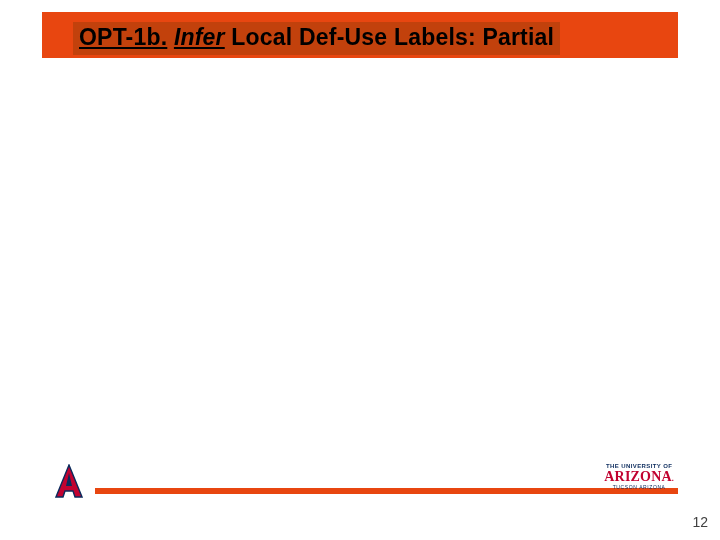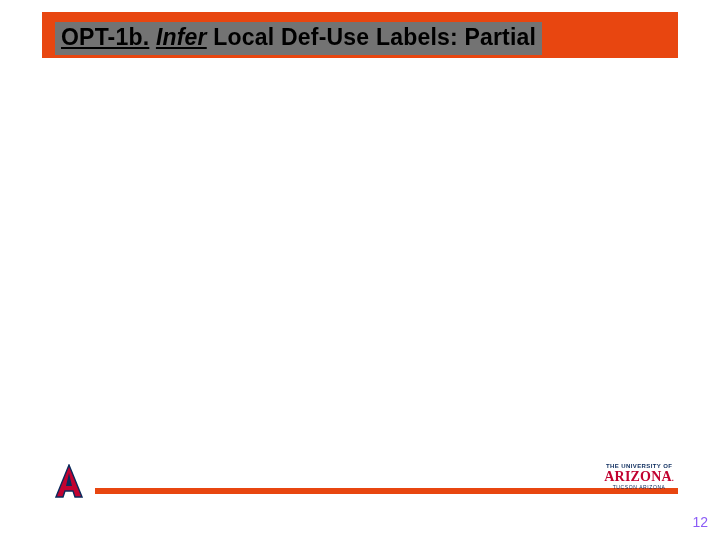--- a/index.html
+++ b/index.html
@@ -8,22 +8,22 @@
     position: absolute;
     top: 12px;
     left: 42px;
     right: 42px;
     height: 46px;
     background: #e84610;
   }
   .title-box {
     position: absolute;
     top: 22px;
-    left: 55px;
-    background: #737373;
+    left: 73px;
+    background: #c2410c;
     padding: 2px 6px 4px 6px;
     font-size: 23px;
     font-weight: bold;
     color: #000;
     letter-spacing: 0.2px;
   }
   .title-box .italic { font-style: italic; }
   .title-box .u { text-decoration: underline; text-decoration-thickness: 2px; text-underline-offset: 2px; }
   .footer {
     position: absolute;
@@ -74,21 +74,21 @@
     letter-spacing: 0.6px;
     color: #0a2a5c;
     margin-top: 1px;
   }
   .wordmark .dot { font-size: 8px; vertical-align: baseline; }
   .page-num {
     position: absolute;
     right: 12px;
     bottom: 10px;
     font-size: 14px;
-    color: #8b5cf6;
+    color: #404040;
   }
 </style>
 </head>
 <body>
 
 <div class="header-bar"></div>
 <div class="title-box">
   <span class="u">OPT-1b.</span>
   <span> </span><span class="italic u">Infer</span>
   <span> </span><span>Local Def-Use Labels: Partial</span>

